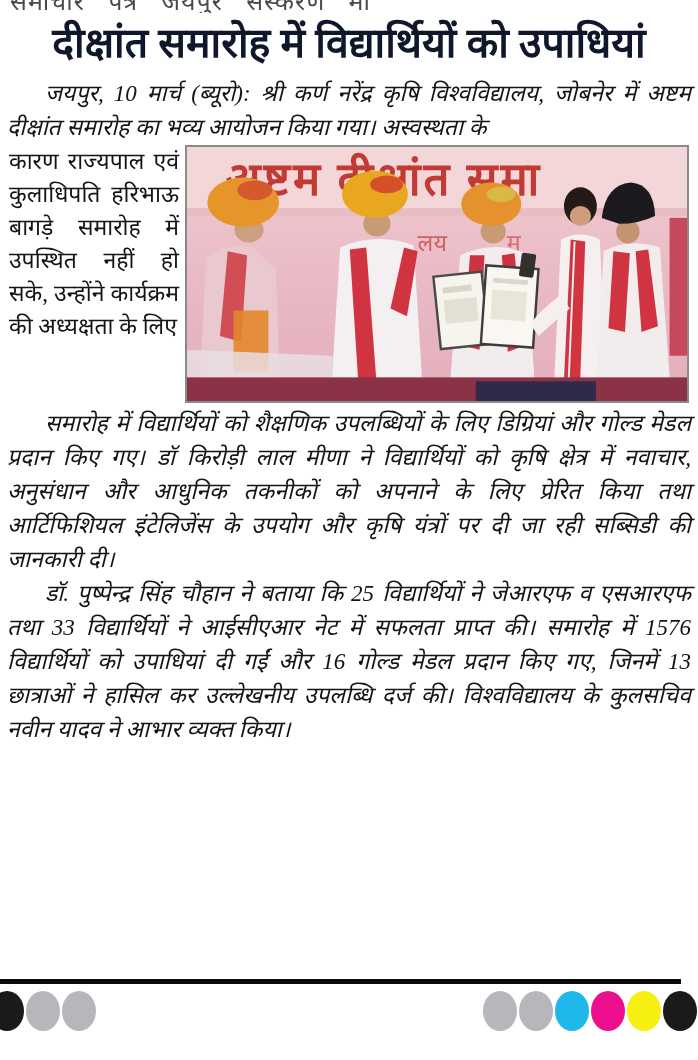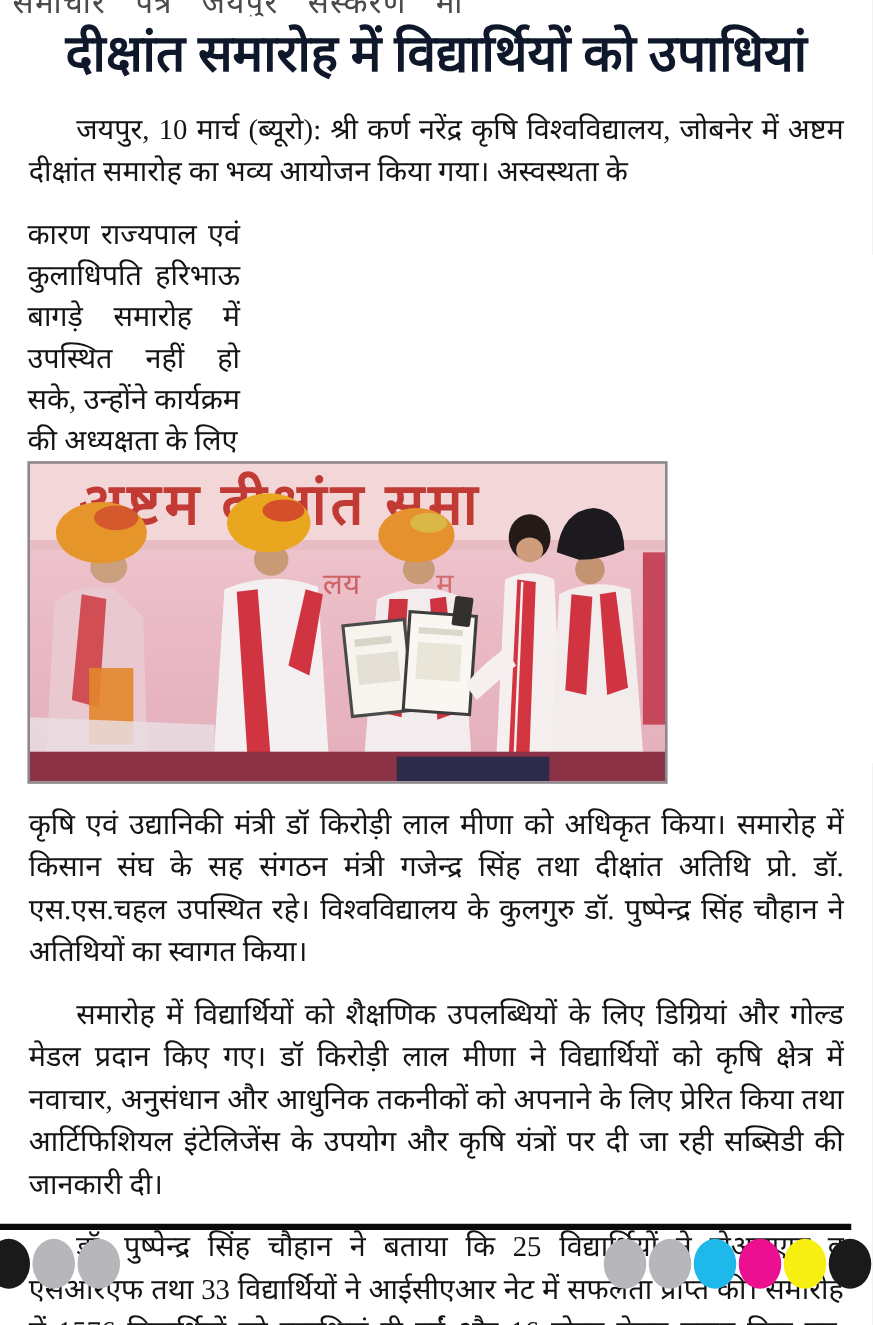--- a/index.html
+++ b/index.html
@@ -32,27 +32,26 @@
     font-size:41px;
     line-height:55px;
     color:#0f172a;
   }
   .body-copy{
     margin:4px 7px 0 7px;
     font-size:23px;
     line-height:34px;
     text-align:justify;
   }
-  .para{margin:16px;text-indent:38px;}
+  .para{margin:0;text-indent:38px;font-style:italic;}
   .para.noindent{text-indent:0;}
   .wrap-row{
     display:flex;
     align-items:flex-start;
-    margin:0 22px;
-    flex-direction:column;
+    margin:0 9px;
   }
   .wrap-col{
     width:176px;
     flex:0 0 176px;
     font-size:23px;
     line-height:33px;
     text-align:justify;
     padding-right:6px;
     box-sizing:border-box;
   }
@@ -180,21 +179,20 @@
         </g>
 
         <path d="M0,206 L150,212 L150,258 L0,258 Z" fill="#e9dde2" opacity="0.85"></path>
         <rect x="0" y="234" width="516" height="24" fill="#8c3246"></rect>
         <rect x="298" y="238" width="124" height="20" fill="#2e2a4a"></rect>
       </svg>
     </div>
   </div>
 
   <div class="body-copy">
-    <p class="para noindent">कृषि एवं उद्यानिकी मंत्री डॉ किरोड़ी लाल मीणा को अधिकृत किया। समारोह में किसान संघ के सह संगठन मंत्री गजेन्द्र सिंह तथा दीक्षांत अतिथि प्रो. डॉ. एस.एस.चहल उपस्थित रहे। विश्वविद्यालय के कुलगुरु डॉ. पुष्पेन्द्र सिंह चौहान ने अतिथियों का स्वागत किया।</p>
     <p class="para">समारोह में विद्यार्थियों को शैक्षणिक उपलब्धियों के लिए डिग्रियां और गोल्ड मेडल प्रदान किए गए। डॉ किरोड़ी लाल मीणा ने विद्यार्थियों को कृषि क्षेत्र में नवाचार, अनुसंधान और आधुनिक तकनीकों को अपनाने के लिए प्रेरित किया तथा आर्टिफिशियल इंटेलिजेंस के उपयोग और कृषि यंत्रों पर दी जा रही सब्सिडी की जानकारी दी।</p>
     <p class="para">डॉ. पुष्पेन्द्र सिंह चौहान ने बताया कि 25 विद्यार्थियों ने जेआरएफ व एसआरएफ तथा 33 विद्यार्थियों ने आईसीएआर नेट में सफलता प्राप्त की। समारोह में 1576 विद्यार्थियों को उपाधियां दी गईं और 16 गोल्ड मेडल प्रदान किए गए, जिनमें 13 छात्राओं ने हासिल कर उल्लेखनीय उपलब्धि दर्ज की। विश्वविद्यालय के कुलसचिव नवीन यादव ने आभार व्यक्त किया।</p>
   </div>
 
   <div class="regline"></div>
 
   <div class="dots dots-left">
     <div class="dot k"></div>
     <div class="dot g"></div>
     <div class="dot g"></div>

